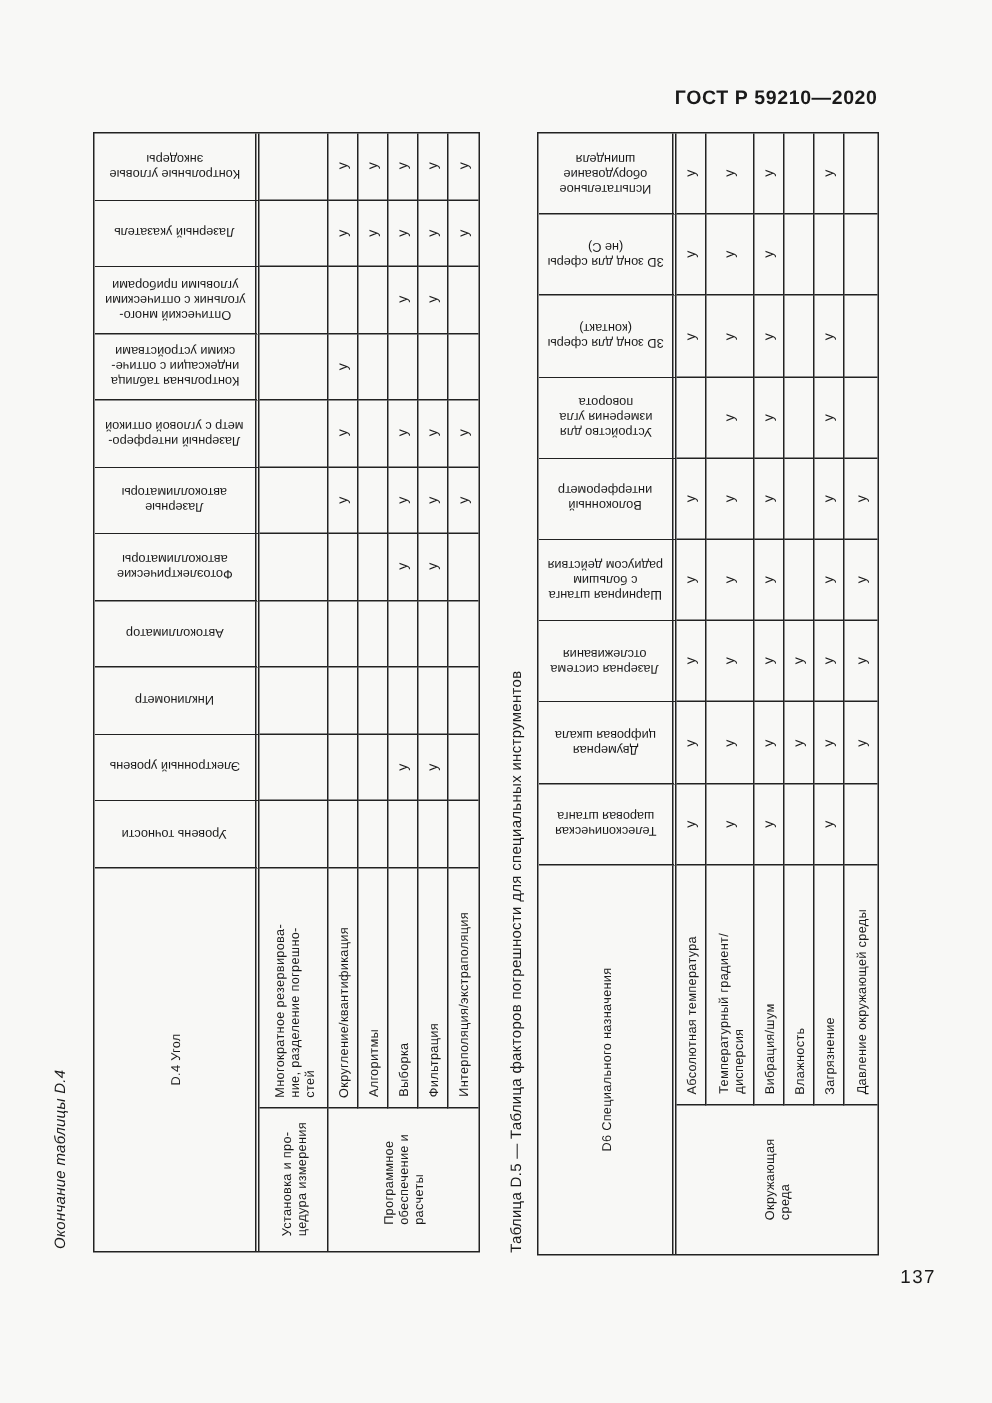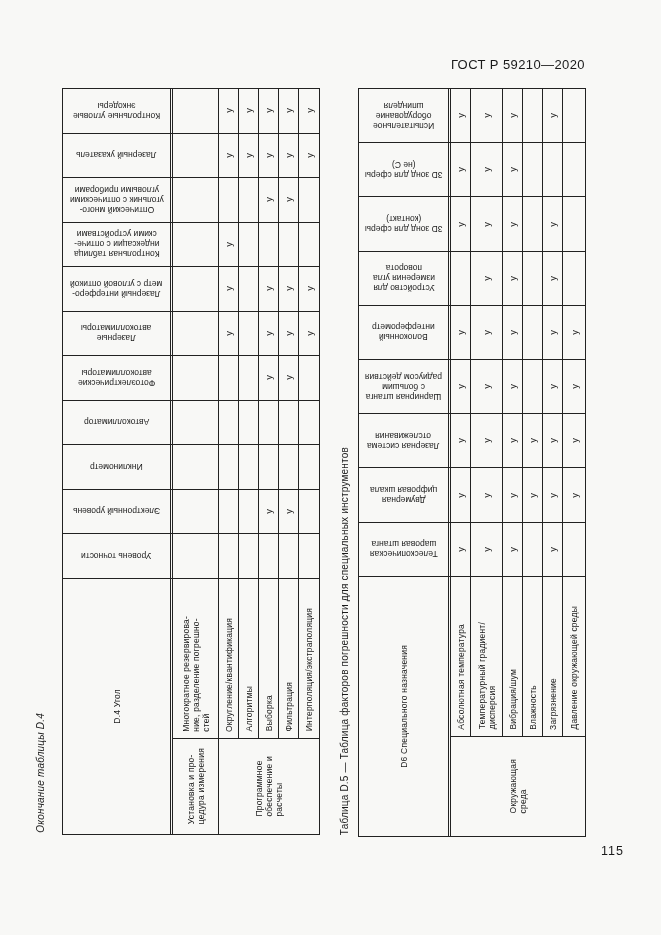--- a/index.html
+++ b/index.html
@@ -3,21 +3,21 @@
 <meta charset="utf-8">
 <style>
   html,body{margin:0;padding:0;}
   body{
     width:661px;height:935px;position:relative;overflow:hidden;
     background:#f8f8f6;color:#1a1a1a;
     font-family:"Liberation Sans", sans-serif;
   }
   .gost-header{
     position:absolute;top:57px;right:76px;
-    font-size:13px;font-weight:normal;letter-spacing:.4px;
+    font-size:13px;font-weight:bold;letter-spacing:.4px;
   }
   .page-number{
     position:absolute;top:844px;right:37px;font-size:12.5px;letter-spacing:1px;
   }
   .grid{
     position:absolute;display:grid;
     border:1.5px solid #222;background:transparent;
   }
   .cell{
     box-sizing:border-box;display:flex;align-items:center;justify-content:center;
@@ -53,21 +53,21 @@
 <div class="gost-header">ГОСТ Р 59210—2020</div>
 
 <div class="vcapt" style="left:28px;top:88px;width:26px;height:745px;">
   <span class="vtext capt italic">Окончание таблицы D.4</span>
 </div>
 
 <div class="vcapt" style="left:332px;top:88px;width:26px;height:747px;">
   <span class="vtext capt">Таблица D.5 — Таблица факторов погрешности для специальных инструментов</span>
 </div>
 
-<div class="page-number">115</div>
+<div class="page-number">137</div>
 
 <div class="grid" style="left: 62px; top: 88px; grid-template-columns: 110px 46px 20px 20px 20px 20px 20px; grid-template-rows: repeat(11, 44.5px) 160px 95.5px;">
     <div class="cell b-r-double b-b" style="grid-area: 1 / 1;">
       <span class="r180">Контрольные угловые
 энкодеры</span>
     </div>
     <div class="cell b-r b-b" style="grid-area: 1 / 2;"></div>
     <div class="cell b-r b-b" style="grid-area: 1 / 3;">
       <span class="vmark">у</span>
     </div>

